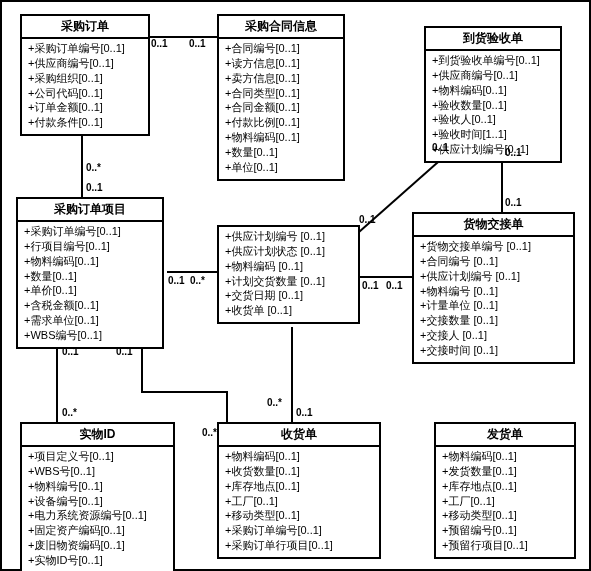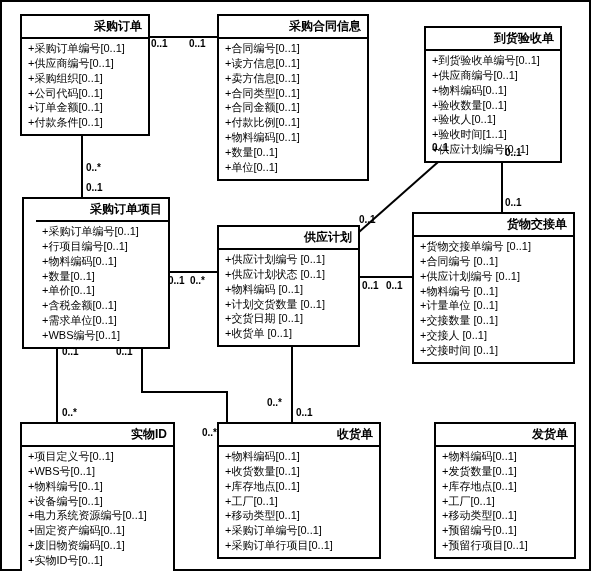--- a/index.html
+++ b/index.html
@@ -23,21 +23,21 @@
   .uml-class {
     position: absolute;
     border: 2px solid #000;
     background: #fff;
     box-sizing: border-box;
   }
   .uml-title {
     font-weight: bold;
     border-bottom: 2px solid #000;
     padding: 2px 6px;
-    text-align: right;
+    text-align: center;
     font-size: 12px;
   }
   .uml-attrs {
     padding: 2px 6px 4px 6px;
   }
   .uml-attr {
     white-space: nowrap;
     line-height: 1.35;
     font-size: 11px;
   }
@@ -92,21 +92,21 @@
   <div class="uml-attrs">
     <div class="uml-attr">+采购订单编号[0..1]</div>
     <div class="uml-attr">+供应商编号[0..1]</div>
     <div class="uml-attr">+采购组织[0..1]</div>
     <div class="uml-attr">+公司代码[0..1]</div>
     <div class="uml-attr">+订单金额[0..1]</div>
     <div class="uml-attr">+付款条件[0..1]</div>
   </div>
 </div>
 
-<div class="uml-class" style="left:215px; top:12px; width:152px;">
+<div class="uml-class" style="left:215px; top:12px; width:128px;">
   <div class="uml-title">采购合同信息</div>
   <div class="uml-attrs">
     <div class="uml-attr">+合同编号[0..1]</div>
     <div class="uml-attr">+读方信息[0..1]</div>
     <div class="uml-attr">+卖方信息[0..1]</div>
     <div class="uml-attr">+合同类型[0..1]</div>
     <div class="uml-attr">+合同金额[0..1]</div>
     <div class="uml-attr">+付款比例[0..1]</div>
     <div class="uml-attr">+物料编码[0..1]</div>
     <div class="uml-attr">+数量[0..1]</div>
@@ -120,36 +120,35 @@
     <div class="uml-attr">+到货验收单编号[0..1]</div>
     <div class="uml-attr">+供应商编号[0..1]</div>
     <div class="uml-attr">+物料编码[0..1]</div>
     <div class="uml-attr">+验收数量[0..1]</div>
     <div class="uml-attr">+验收人[0..1]</div>
     <div class="uml-attr">+验收时间[1..1]</div>
     <div class="uml-attr">+供应计划编号[0..1]</div>
   </div>
 </div>
 
-<div class="uml-class" style="left:20px; top:195px; width:148px;padding-left:12px;">
+<div class="uml-class" style="left:14px; top:195px; width:148px;">
   <div class="uml-title">采购订单项目</div>
   <div class="uml-attrs">
     <div class="uml-attr">+采购订单编号[0..1]</div>
     <div class="uml-attr">+行项目编号[0..1]</div>
     <div class="uml-attr">+物料编码[0..1]</div>
     <div class="uml-attr">+数量[0..1]</div>
     <div class="uml-attr">+单价[0..1]</div>
     <div class="uml-attr">+含税金额[0..1]</div>
     <div class="uml-attr">+需求单位[0..1]</div>
     <div class="uml-attr">+WBS编号[0..1]</div>
   </div>
 </div>
 
 <div class="uml-class" style="left:215px; top:223px; width:143px;">
-  <div class="uml-title">供应计划</div>
   <div class="uml-attrs">
     <div class="uml-attr">+供应计划编号 [0..1]</div>
     <div class="uml-attr">+供应计划状态 [0..1]</div>
     <div class="uml-attr">+物料编码 [0..1]</div>
     <div class="uml-attr">+计划交货数量 [0..1]</div>
     <div class="uml-attr">+交货日期 [0..1]</div>
     <div class="uml-attr">+收货单 [0..1]</div>
   </div>
 </div>
 

